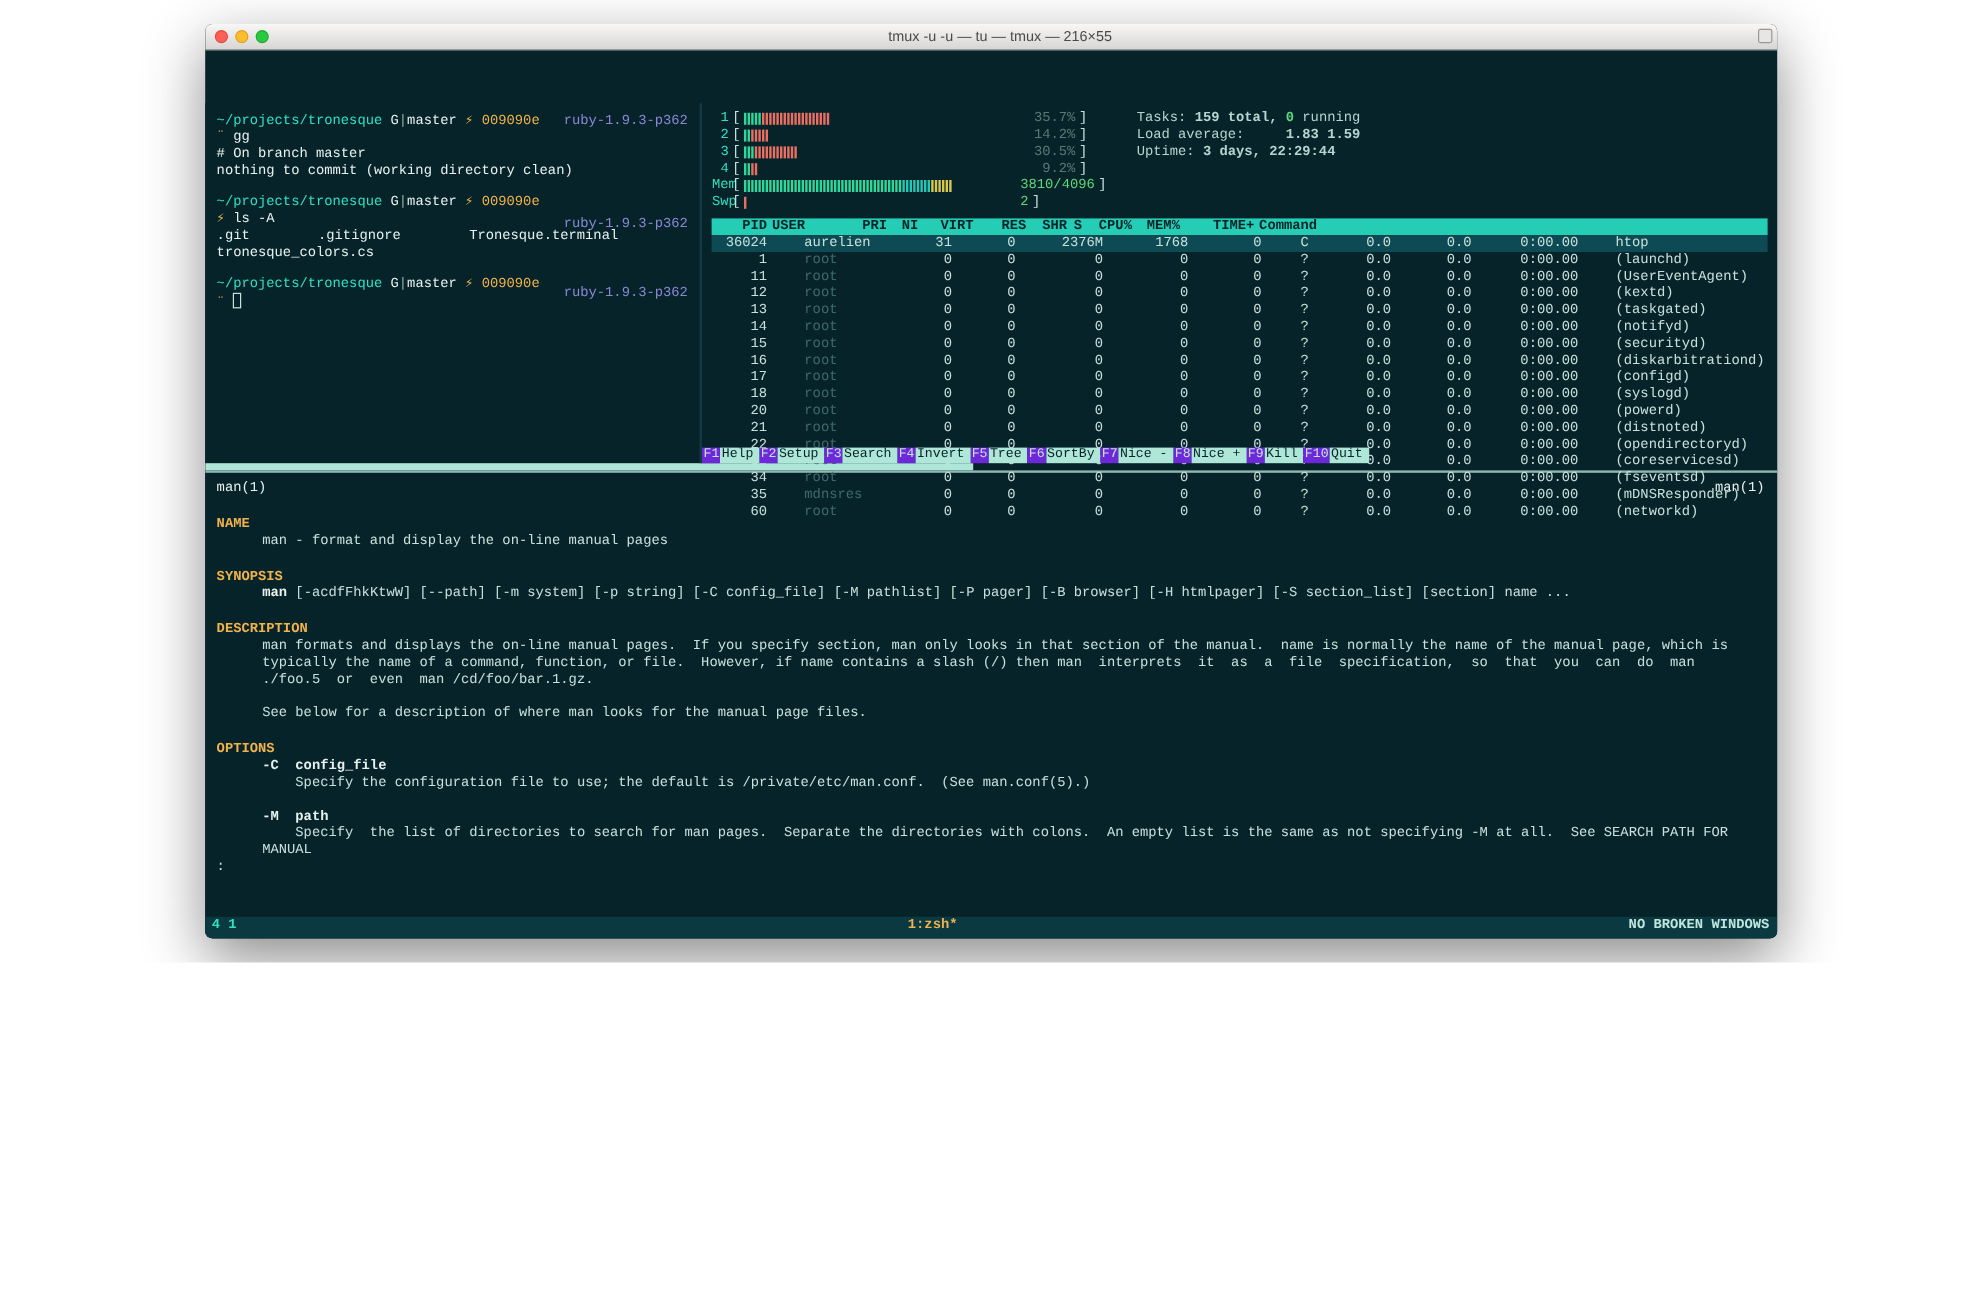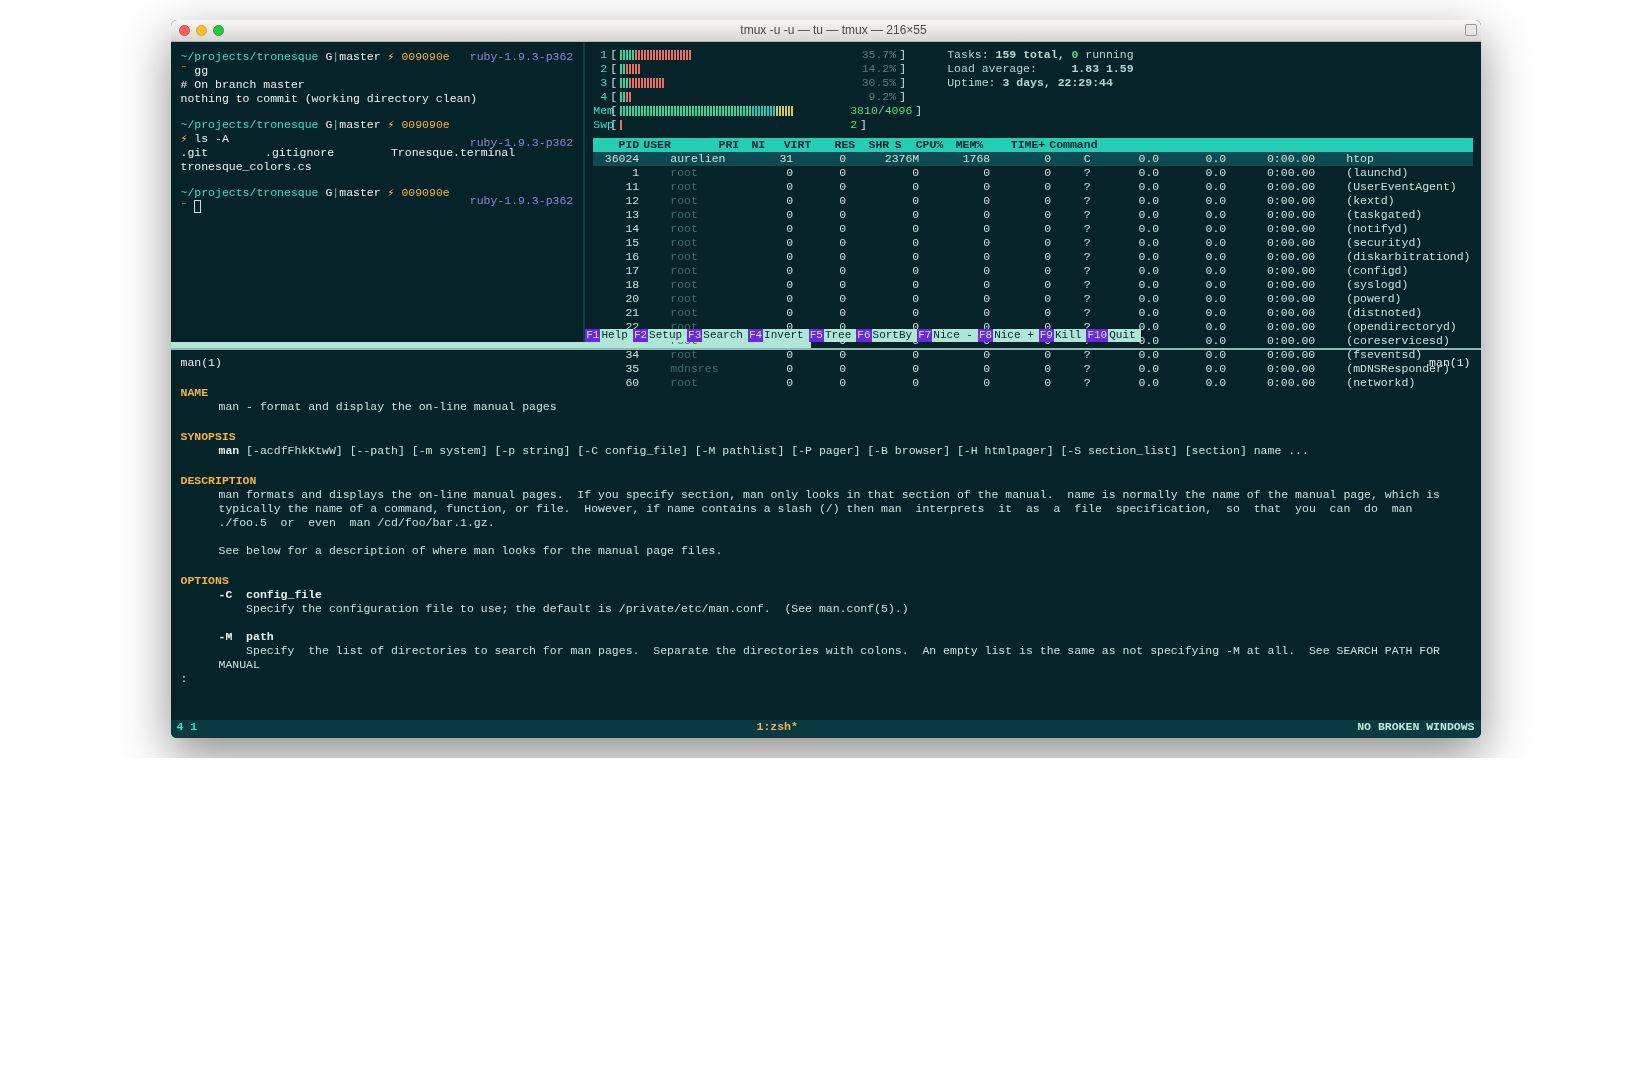--- a/index.html
+++ b/index.html
@@ -52,20 +52,21 @@
   .term {
     background: #07232a;
     color: #c8e0dc;
     padding: 0;
   }
 
   
   .top-panes {
     display: flex;
     height: 300px;
+    margin-top: 44px;
   }
   .left-pane {
     width: 640px;
     padding: 8px 4px 4px 10px;
     position: relative;
   }
   .right-pane {
     flex: 1;
     border-left: 2px solid #123a42;
     position: relative;

